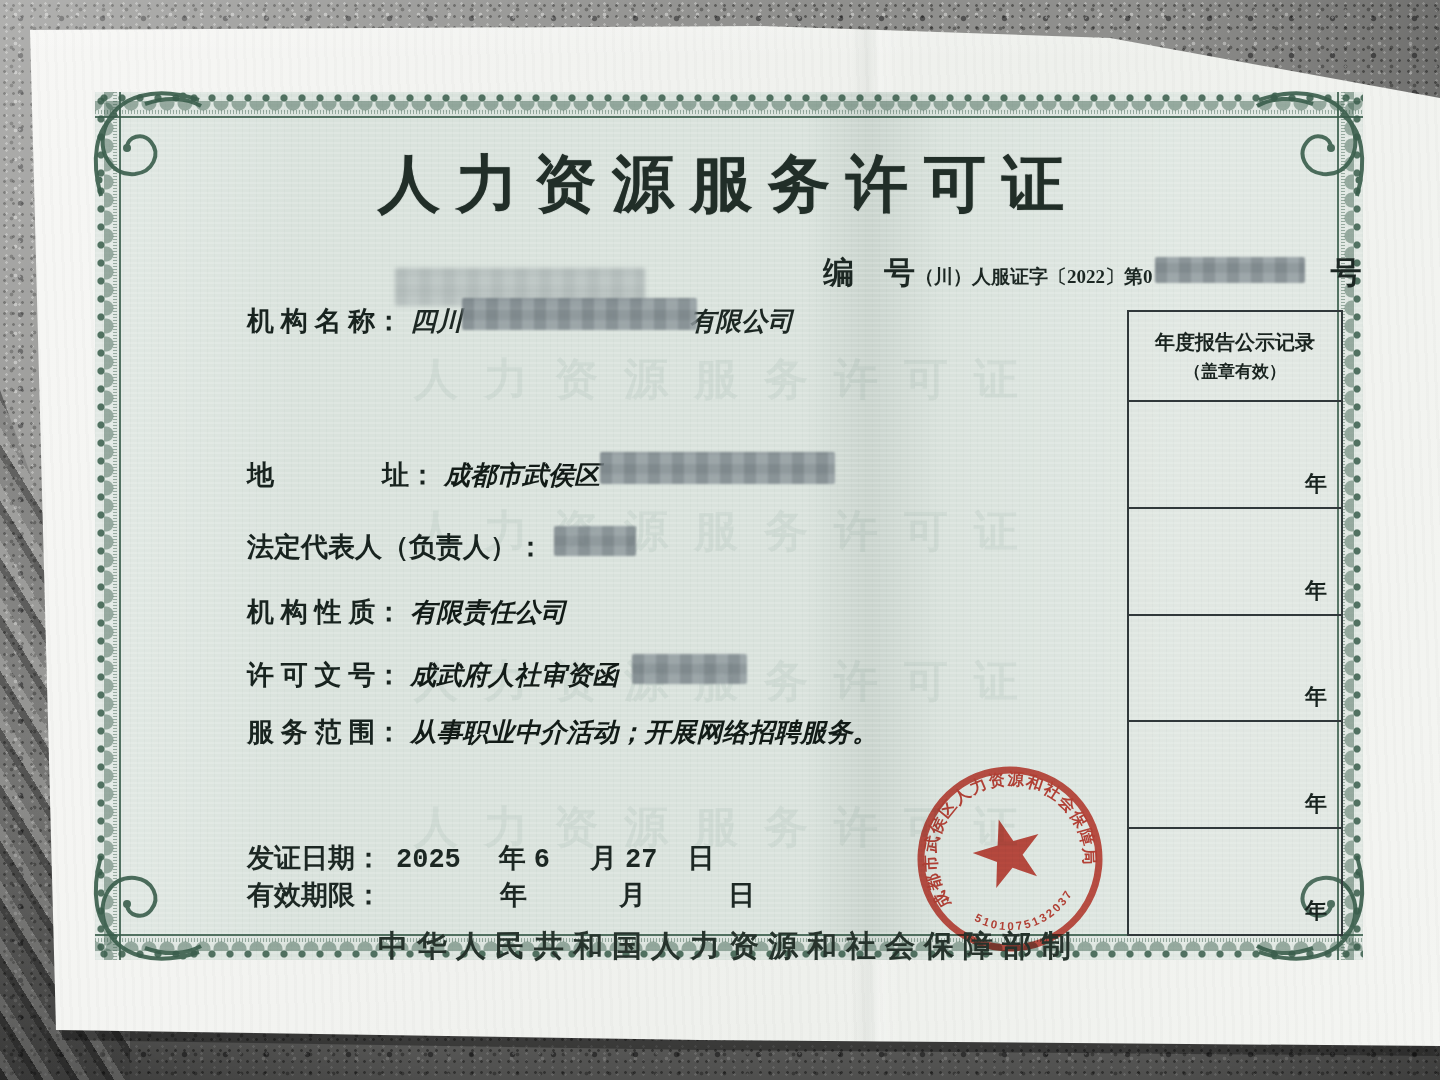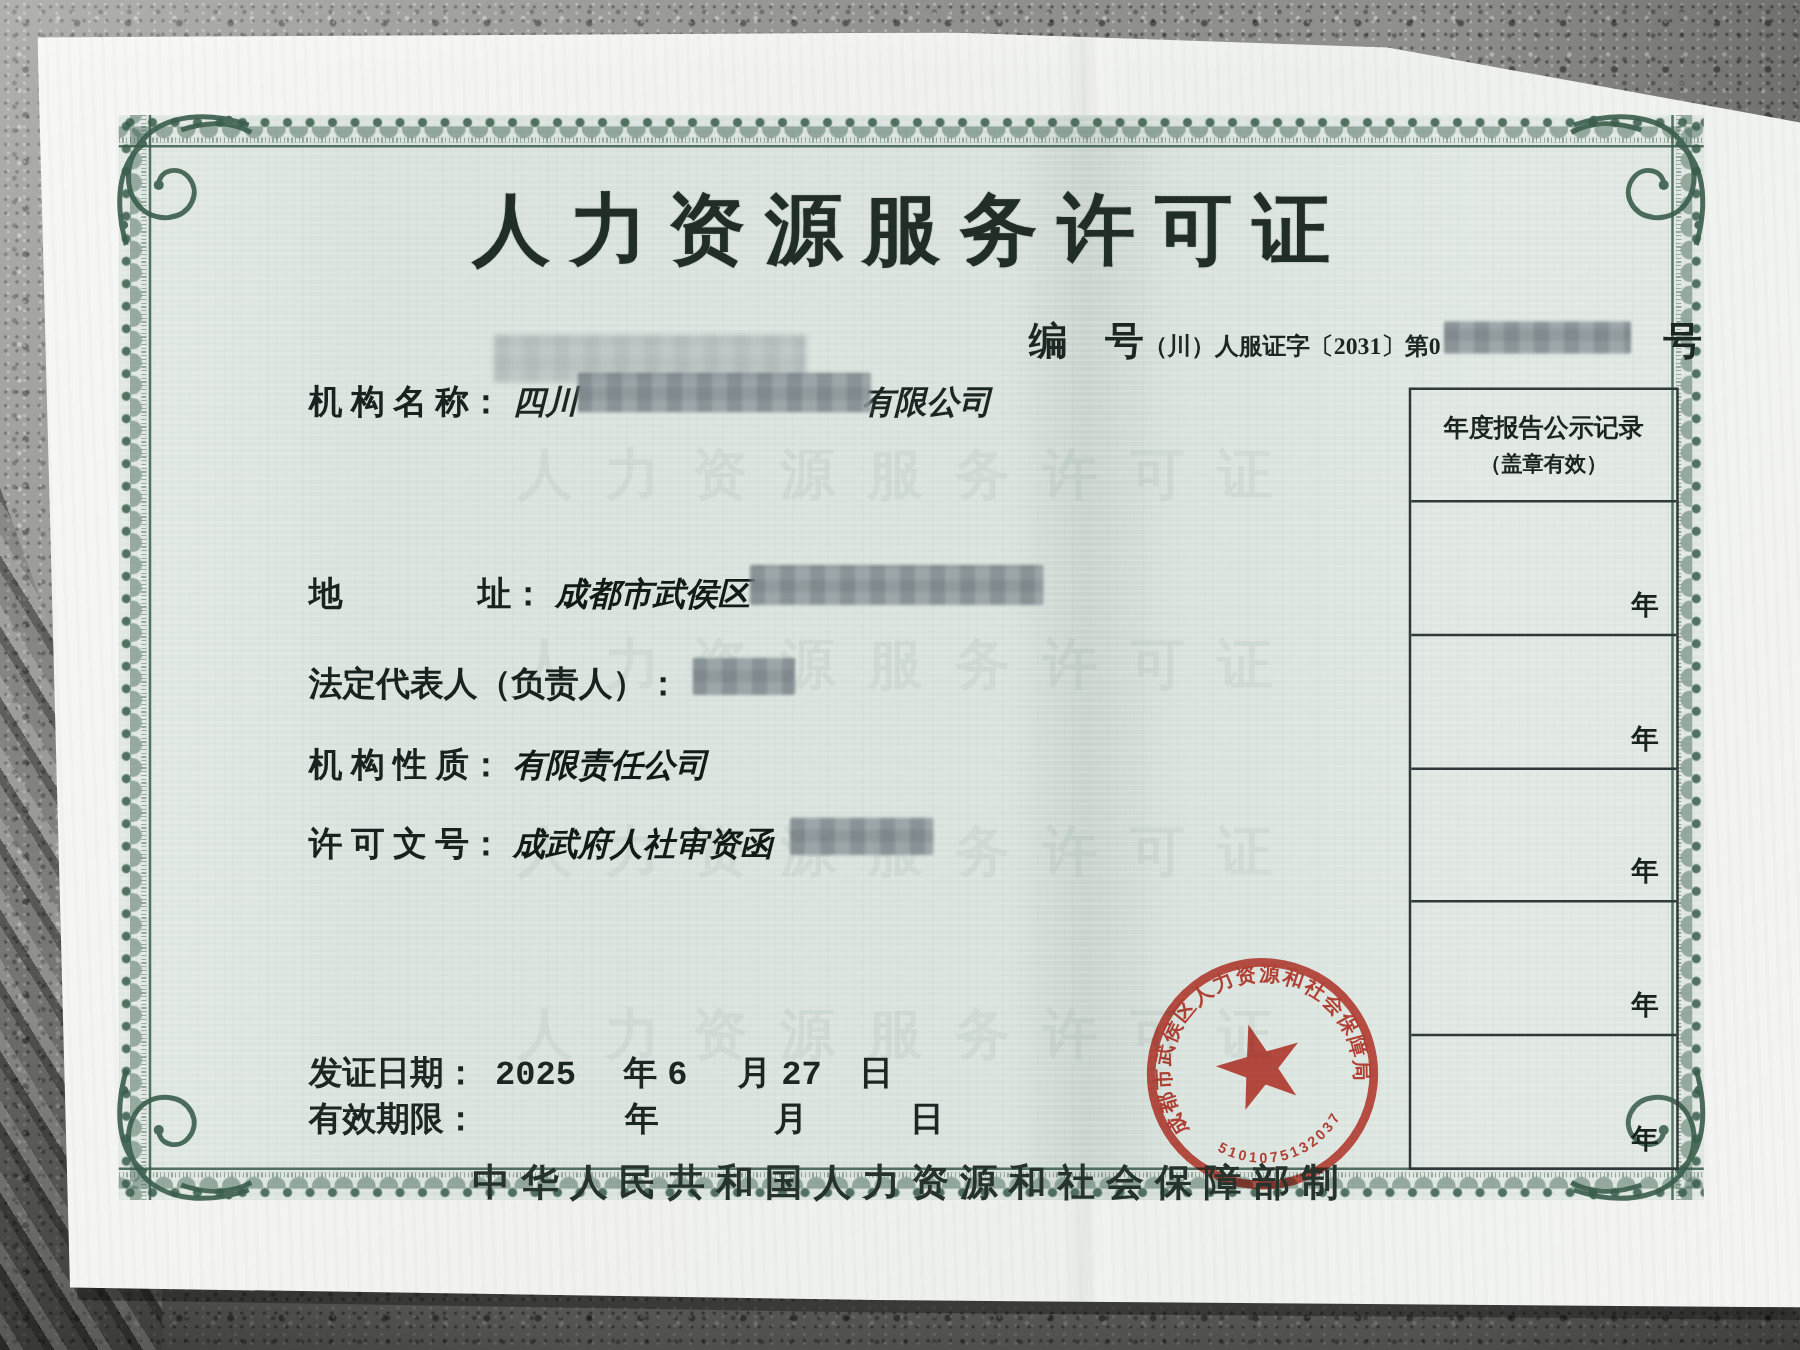--- a/index.html
+++ b/index.html
@@ -169,21 +169,21 @@
         <circle cx="12" cy="96" r="3.5" fill="#3a5e4c" stroke="none"></circle>
       </g>
     </svg>
 
     <div class="title">人力资源服务许可证</div>
 
     <div class="serial">
       <span class="big">编</span>
       <span class="big" style="margin-left:30px">号</span>
       <span class="small">（川）</span>
-      <span class="small">人服证字〔2031〕第0</span>
+      <span class="small">人服证字〔2022〕第0</span>
       <span class="mosaic" style="width:150px;height:26px;margin-left:2px"></span>
       <span class="big" style="margin-left:26px">号</span>
     </div>
 
     <span class="mosaic ghost" style="position:absolute;left:300px;top:176px;width:250px;height:38px"></span>
 
     <div class="row" style="top:206px">
       <span class="lab">机 构 名 称：</span>
       <span class="val serifv">四川</span>
       <span class="mosaic" style="width:235px;height:32px"></span>
@@ -206,20 +206,24 @@
       <span class="lab">机 构 性 质：</span>
       <span class="val sansv">有限责任公司</span>
     </div>
 
     <div class="row" style="top:562px">
       <span class="lab">许 可 文 号：</span>
       <span class="val sansv">成武府人社审资函</span>
       <span class="mosaic" style="width:115px;height:30px;margin-left:14px"></span>
     </div>
 
+    <div class="row" style="top:622px">
+      <span class="lab">服 务 范 围：</span>
+      <span class="val sansv">从事职业中介活动；开展网络招聘服务。</span>
+    </div>
 
     <div class="dateline" style="top:748px">
       <span class="dlab" style="font-family:'Liberation Sans',sans-serif">发证日期：</span>
       <span class="num" style="margin-left:14px">2025</span>
       <span class="unit" style="margin-left:38px">年</span>
       <span class="num" style="margin-left:8px">6</span>
       <span class="unit" style="margin-left:40px">月</span>
       <span class="num" style="margin-left:8px">27</span>
       <span class="unit" style="margin-left:30px">日</span>
     </div>

